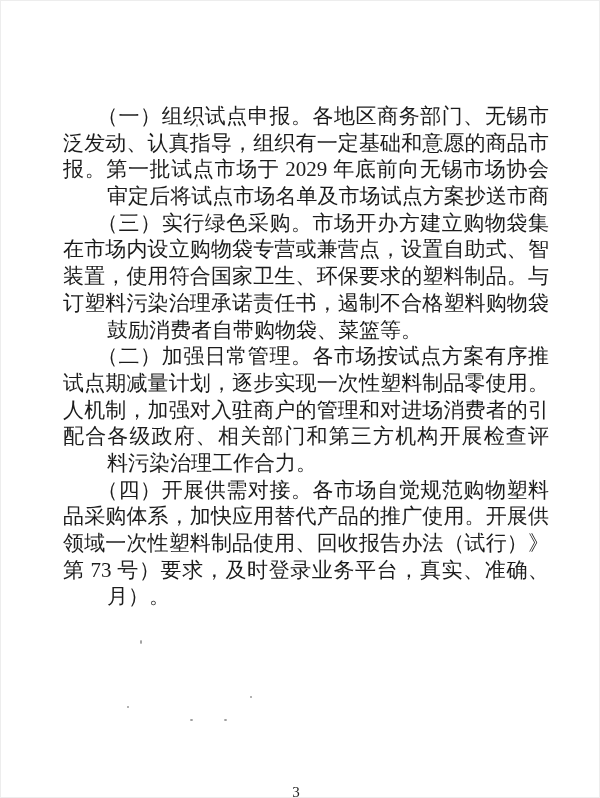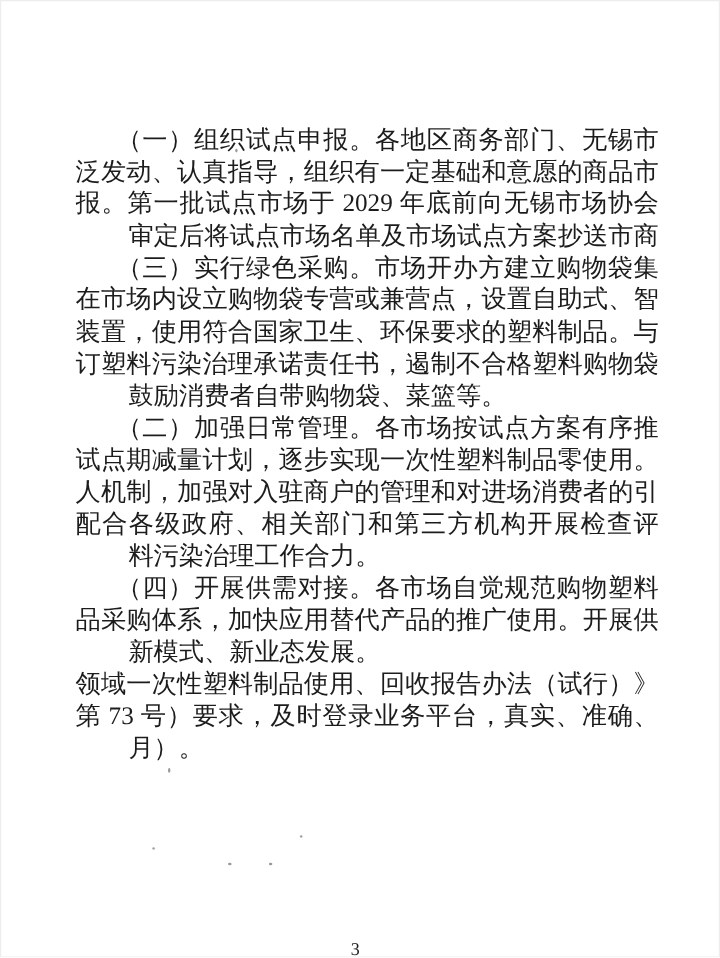--- a/index.html
+++ b/index.html
@@ -93,21 +93,20 @@
       <div class="line indent">（二）加强日常管理。各市场按试点方案有序推进，制定</div>
       <div class="line">试点期减量计划，逐步实现一次性塑料制品零使用。建立责任</div>
       <div class="line">人机制，加强对入驻商户的管理和对进场消费者的引导。积极</div>
       <div class="line">配合各级政府、相关部门和第三方机构开展检查评估，形成塑</div>
       <div class="line last">料污染治理工作合力。</div>
     </section>
 
     <section>
       <div class="line indent">（四）开展供需对接。各市场自觉规范购物塑料袋采购渠</div>
       <div class="line">品采购体系，加快应用替代产品的推广使用。开展供需对接</div>
-      <div class="line last">新模式、新业态发展。</div>
     </section>
 
     <section>
       <div class="line">领域一次性塑料制品使用、回收报告办法（试行）》（2020 年</div>
       <div class="line">第 73 号）要求，及时登录业务平台，真实、准确、完整地填报</div>
       <div class="line last">月）。</div>
     </section>
 
   </div>
 

